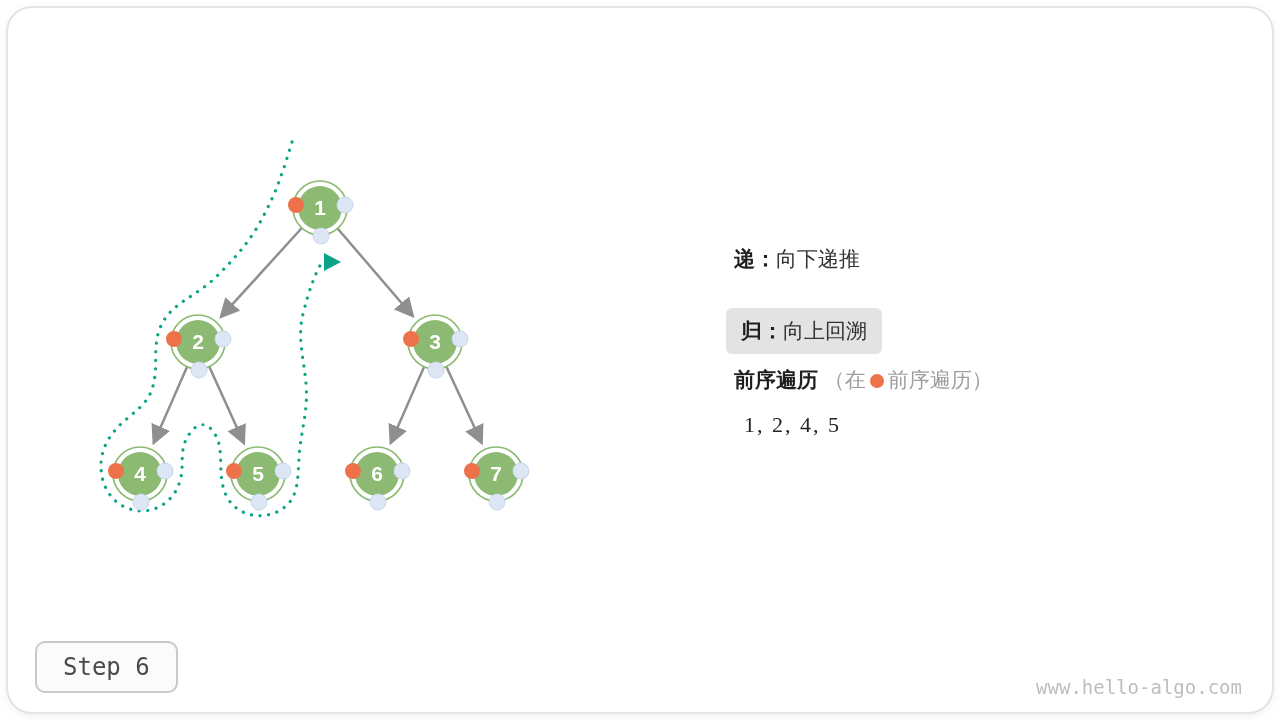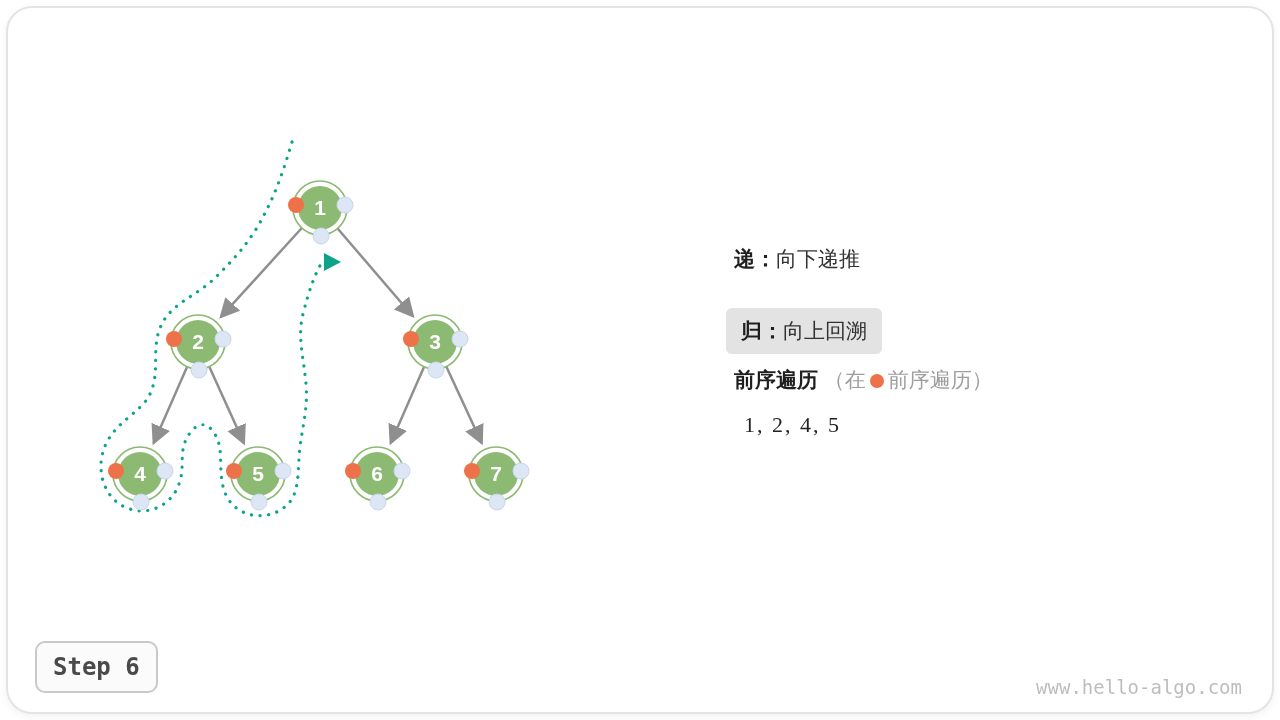--- a/index.html
+++ b/index.html
@@ -10,21 +10,21 @@
   .l1{position:absolute;left:734px;top:245px;font-size:21px;color:#333;}
   .legend-label{font-weight:bold;color:#1f1f1f;}
   .legend-text{color:#333;}
   .l2{position:absolute;left:726px;top:308px;background:#e3e3e3;border-radius:6px;padding:9px 15px;font-size:21px;color:#333;}
   .l3{position:absolute;left:734px;top:366px;font-size:21px;}
   .trav-title{font-weight:bold;color:#1f1f1f;}
   .trav-note{color:#9e9e9e;}
   .dot-inline{display:inline-block;width:14px;height:14px;border-radius:50%;background:#ee7249;vertical-align:-1px;margin:0 4px;}
   .l4{position:absolute;left:744px;top:412px;font-family:Liberation Serif, serif;font-size:22px;color:#222;letter-spacing:2px;}
 
-  .step-badge{position:absolute;left:35px;top:641px;border:2px solid #c9c9c9;border-radius:10px;background:#fbfbfb;padding:10px 16px;font-family:"DejaVu Sans Mono",monospace;font-size:24px;font-weight:bold;color:#4a4a4a;}
+  .step-badge{position:absolute;left:35px;top:641px;border:2px solid #c9c9c9;border-radius:10px;background:#fbfbfb;padding:10px 26px;font-family:"DejaVu Sans Mono",monospace;font-size:24px;font-weight:normal;color:#4a4a4a;}
   .watermark{position:absolute;right:38px;bottom:22px;font-family:"DejaVu Sans Mono",monospace;font-size:19px;color:#bdbdbd;}
 
   .edge{stroke:#8f8f8f;stroke-width:2.5;}
   .node-ring{fill:none;stroke:#8cba73;stroke-width:1.6;}
   .node-body{fill:#8cba73;}
   .dot-orange{fill:#ee7249;}
   .dot-blue{fill:#dce6f5;stroke:#c9d6ec;stroke-width:1;}
   .trav-path{fill:none;stroke:#0ca489;stroke-width:3.2;stroke-linecap:round;stroke-dasharray:0.1 8.5;}
   .trav-arrow{fill:#0ca489;}
 </style>

